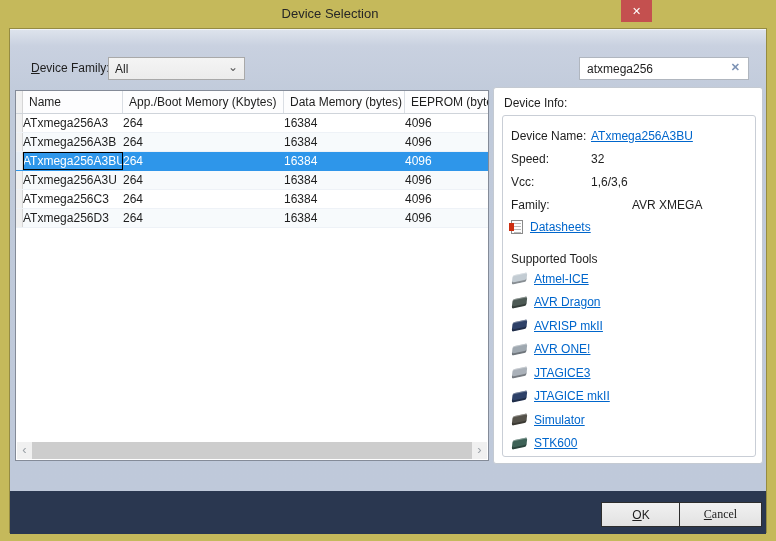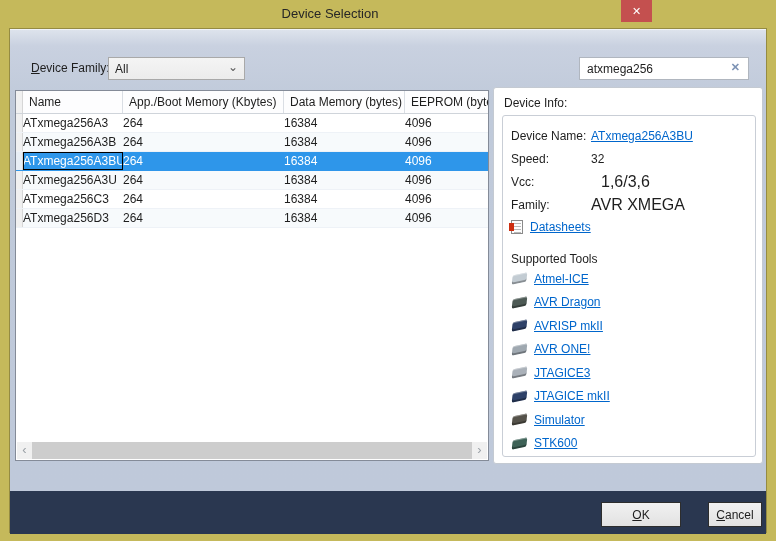--- a/index.html
+++ b/index.html
@@ -58,21 +58,21 @@
   .pdf-icon::before { content:""; position:absolute; left:-3px; top:2px; width:5px; height:8px; background:#cc2d10; }
   .pdf-icon::after { content:""; position:absolute; right:1px; top:2px; width:7px; height:1px; box-shadow:0 3px #b9b9b9,0 6px #b9b9b9,0 9px #b9b9b9; background:#b9b9b9; }
   .tools-title { margin-top:14px; height:15px; font-size:12px; }
   .tool-row { display:flex; height:23.5px; align-items:center; }
   .tool-icon { width:15px; height:9px; flex:0 0 15px; border-radius:2px; margin:0 7px 0 1px; transform:rotate(-12deg) skewX(-18deg); box-shadow:inset 0 -2px rgba(0,0,0,.3), inset 0 1px rgba(255,255,255,.35); }
 
   
   .footer { position:relative; width:100%; height:43px; background:var(--footer,#2a3750); }
   .btn { position:absolute; top:11px; height:25px; background:linear-gradient(#f1f1f1,#e2e2e2); border:1px solid #2d2d2d; font-size:12px; color:#1e1e1e; font-family:"Liberation Sans",sans-serif; }
   .btn.ok { right:85px; width:80px; }
-  .btn.cancel { right:4px; width:54px; }
+  .btn.cancel { right:4px; width:83px;font-family:Liberation Serif, serif; }
 </style>
 </head>
 <body>
 
 <div class="dialog">
 
   <div class="titlebar">
     <span class="title">Device Selection</span>
     <button class="close-btn"><span>✕</span></button>
   </div>
@@ -158,25 +158,25 @@
               <div class="ifield">
                 <span class="ilabel">Device Name:</span>
                 <a class="link" href="#">ATxmega256A3BU</a>
               </div>
               <div class="ifield">
                 <span class="ilabel">Speed:</span>
                 <span style="font-size: 12px;">32</span>
               </div>
               <div class="ifield">
                 <span class="ilabel">Vcc:</span>
-                <span style="font-size: 16px; margin-left: 10px;">1,6/3,6</span>
+                <span style="font-size: 12px;">1,6/3,6</span>
               </div>
               <div class="ifield">
                 <span class="ilabel">Family:</span>
-                <span style="font-size: 16px;">AVR XMEGA</span>
+                <span style="font-size: 12px; margin-left: 41px;">AVR XMEGA</span>
               </div>
             </div>
           <div class="ds-row">
             <span class="pdf-icon"></span>
             <a class="link" href="#">Datasheets</a>
           </div>
           <div class="tools-title">Supported Tools</div>
           <div>
               <div class="tool-row">
                 <span class="tool-icon" style="background: rgb(195, 204, 211);"></span>

